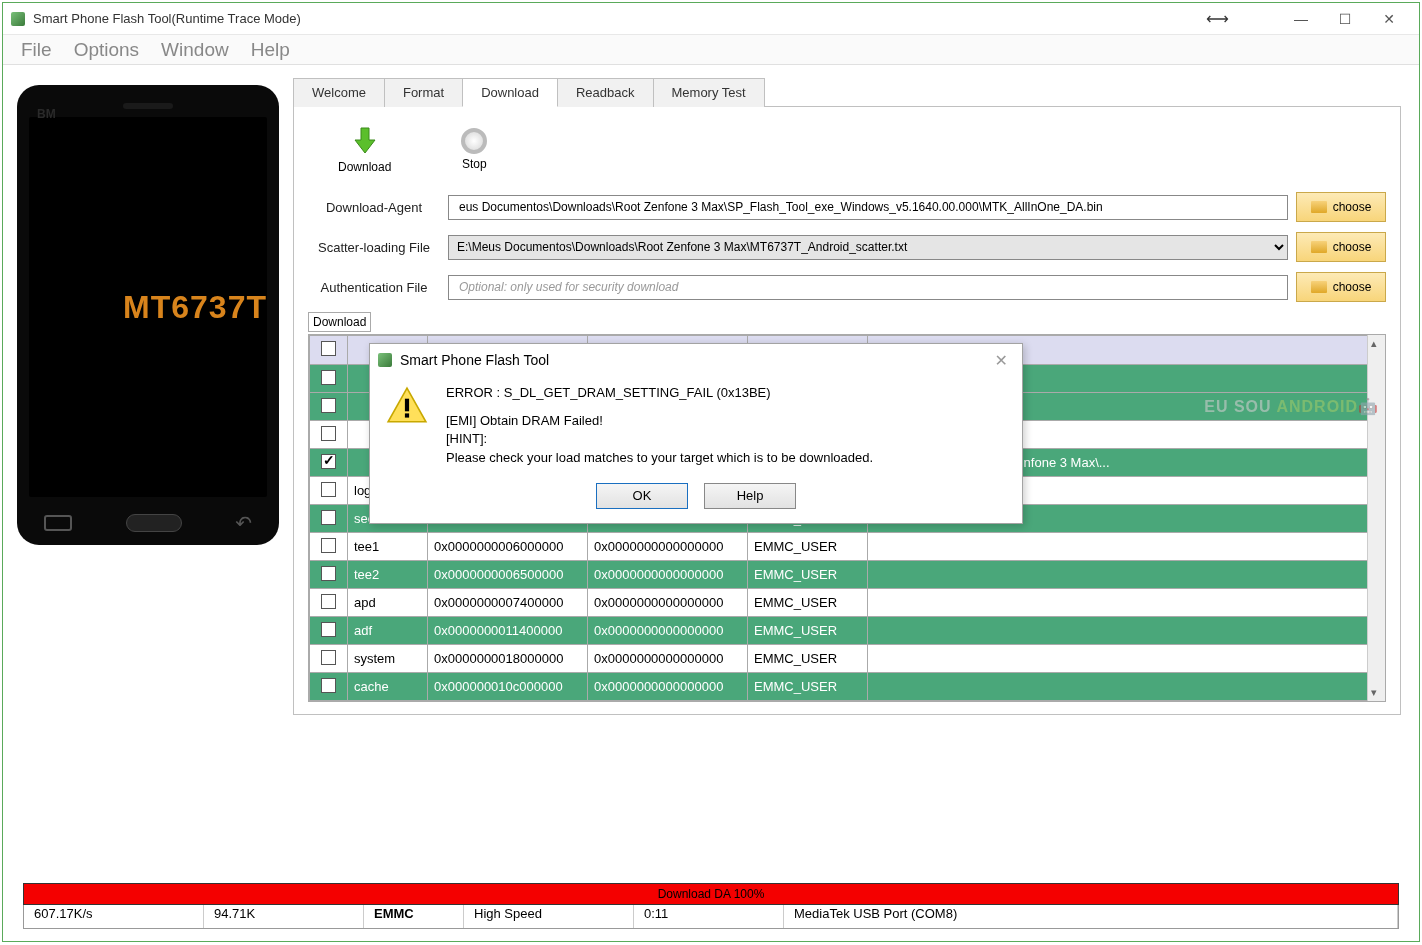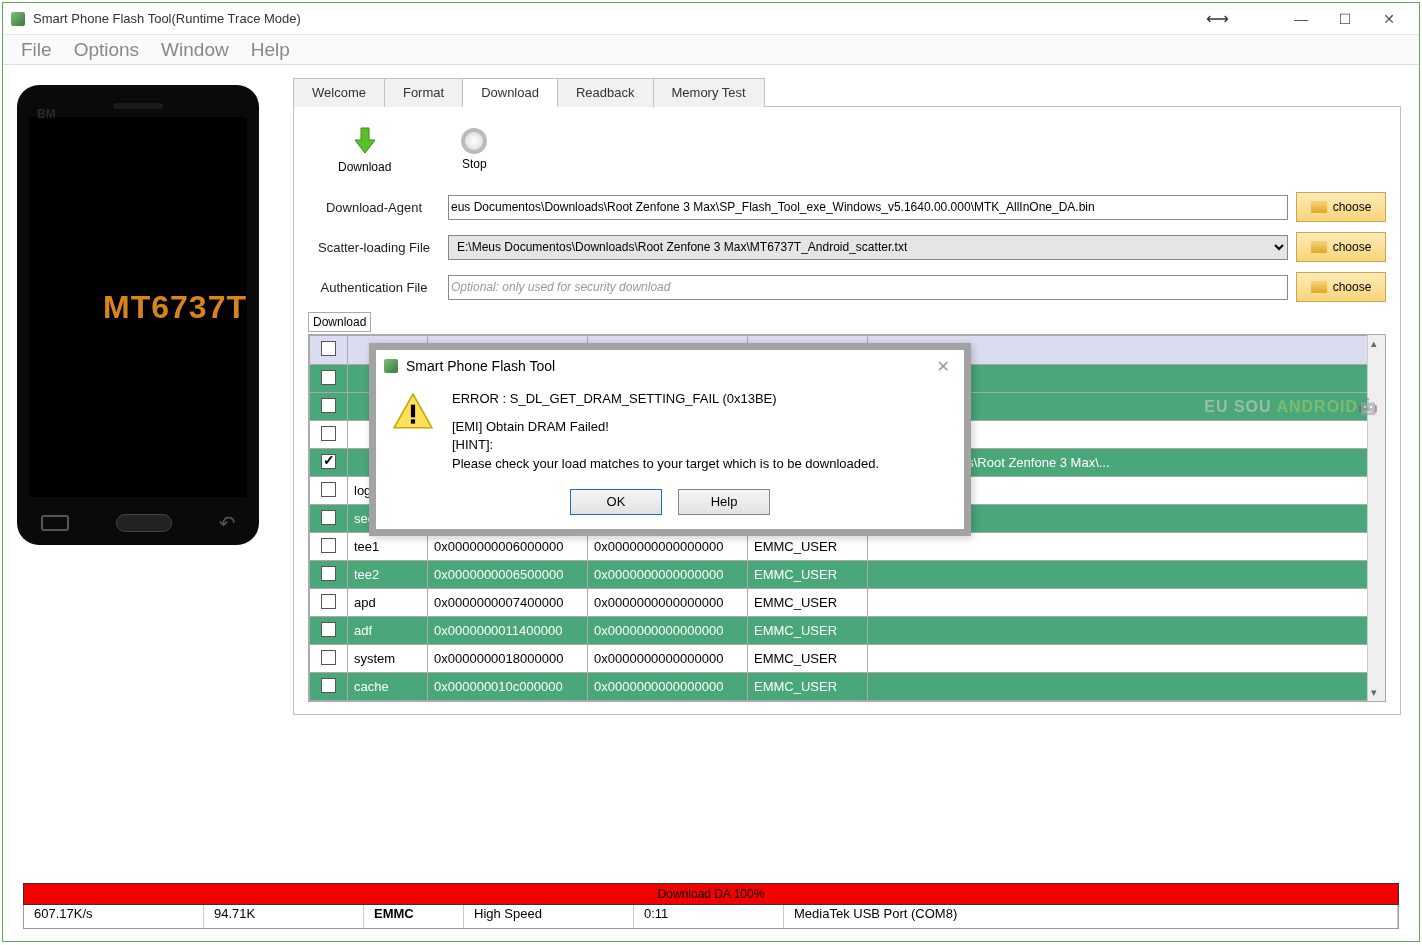--- a/index.html
+++ b/index.html
@@ -11,21 +11,21 @@
 .titlebar-title { color: #333; flex: 1; font-size: 13px; }
 .wincontrols { display: flex; }
 .wincontrols div { width: 44px; height: 28px; display: flex; align-items: center; justify-content: center; color: #555; font-size: 14px; }
 
 .menubar { height: 30px; display: flex; align-items: center; gap: 2px; padding: 0 8px; background: #fafafa; border-bottom: 1px solid #e0e0e0; }
 .menubar span { padding: 6px 10px; color: #888; font-size: 19px; }
 
 .body { display: flex; height: calc(100% - 62px - 58px); }
 
 .sidebar { width: 290px; padding: 20px 14px; }
-.phone { width: 242px; height: 460px; background: #0a0a0a; border-radius: 22px; position: relative; padding: 12px 12px 24px; }
+.phone { width: 262px; height: 460px; background: #0a0a0a; border-radius: 22px; position: relative; padding: 12px 12px 24px; }
 .phone-speaker { width: 50px; height: 6px; background: #1a1a1a; border-radius: 3px; margin: 6px auto 8px; }
 .phone-screen { width: 100%; height: 380px; background: #000; border-radius: 2px; display: flex; align-items: center; justify-content: flex-end; }
 .phone-label { color: #d8841c; font-size: 32px; font-weight: bold; font-family: Arial, sans-serif; letter-spacing: 1px; }
 .phone-bm { position: absolute; top: 22px; left: 20px; color: #2a2a2a; font-size: 12px; font-weight: bold; }
 .phone-buttons { position: absolute; bottom: 10px; left: 0; right: 0; display: flex; justify-content: space-around; align-items: center; }
 .phone-btn-menu { width: 28px; height: 16px; border: 2px solid #555; border-radius: 3px; }
 .phone-btn-home { width: 56px; height: 18px; background: #222; border: 1px solid #444; border-radius: 9px; }
 .phone-btn-back { color: #555; font-size: 20px; }
 
 .main { flex: 1; padding: 12px 18px 0 0; position: relative; }
@@ -34,21 +34,21 @@
 .tab.active { background: #fff; border-bottom: 1px solid #fff; z-index: 1; }
 
 .tabpanel { border: 1px solid #c0c0c0; border-top: none; padding: 12px 14px; background: #fff; }
 .toolbar { display: flex; gap: 70px; padding: 6px 30px 8px; }
 .toolbtn { text-align: center; font-size: 12px; }
 .dl-icon svg { width: 32px; height: 32px; }
 .stop-circle { width: 26px; height: 26px; border: 4px solid #bbb; border-radius: 50%; margin: 3px auto; background: radial-gradient(circle,#fff,#d5d5d5); }
 
 .filerow { display: flex; align-items: center; margin: 10px 0; gap: 8px; }
 .filerow-label { width: 132px; font-size: 13px; color: #222; text-align: center; }
-.filerow-input { flex: 1; height: 25px; border: 1px solid #888; padding: 2px 2px; font-size: 12px; background: #fff; }
+.filerow-input { flex: 1; height: 25px; border: 1px solid #888; padding: 2px 10px; font-size: 12px; background: #fff; }
 .filerow-select { flex: 1; height: 25px; border: 1px solid #888; padding: 2px 4px; font-size: 12px; background: #e5e5e5; }
 .choose-btn { width: 90px; height: 30px; background: linear-gradient(#fdeab6,#f8d57a); border: 1px solid #caa84a; display: flex; align-items: center; justify-content: center; gap: 6px; font-size: 12px; }
 .choose-btn .folder-ic { width: 16px; height: 12px; background: linear-gradient(#f7d27a,#e0a828); border-radius: 1px; }
 .placeholder::placeholder { color: #999; font-style: italic; }
 
 .dlmode { display: flex; align-items: center; margin-top: 8px; }
 .dlmode-label { border: 1px solid #aaa; padding: 2px 4px; font-size: 12px; }
 
 .tablewrap { border: 1px solid #aaa; margin-top: 2px; position: relative; }
 .table { width: 100%; border-collapse: collapse; font-size: 13px; }
@@ -67,21 +67,21 @@
 .progressbar { height: 22px; background: #f40000; border: 1px solid #333; text-align: center; color: #000; line-height: 20px; font-size: 12px; }
 .statusbar { display: flex; border: 1px solid #999; border-top: none; height: 24px; font-size: 13px; }
 .statusbar > div { border-right: 1px solid #ccc; padding: 1px 10px; text-align: left; }
 .st-speed { width: 180px; }
 .st-size { width: 160px; }
 .st-stor { width: 100px; font-weight: bold; }
 .st-conn { width: 170px; }
 .st-time { width: 150px; }
 .st-dev { flex: 1; text-align: left; }
 
-.dialog { position: absolute; left: 366px; top: 340px; width: 602px; background: #fff; border: 7px solid #a3a3a3; box-shadow: 2px 2px 8px rgba(0,0,0,0.2); z-index: 10; }
+.dialog { position: absolute; left: 366px; top: 340px; width: 654px; background: #fff; border: 1px solid #a3a3a3; box-shadow: 2px 2px 8px rgba(0,0,0,0.2); z-index: 10; }
 .dialog-title { height: 32px; display: flex; align-items: center; padding: 0 8px; background: #fff; }
 .dialog-title .dticon { width: 14px; height: 14px; background: linear-gradient(135deg,#7ac17a,#3a7a3a); margin-right: 8px; border-radius: 2px; }
 .dialog-title .dttext { flex: 1; font-size: 14px; }
 .dialog-title .dtclose { color: #999; font-size: 16px; padding: 0 6px; }
 .dialog-body { display: flex; padding: 8px 16px 6px; gap: 18px; }
 .warn-icon svg { width: 42px; height: 42px; }
 .dialog-msg { flex: 1; font-size: 13px; line-height: 1.4; }
 .dialog-msg .err-title { margin-bottom: 10px; }
 .dialog-btns { display: flex; justify-content: center; gap: 16px; padding: 10px 0 14px; }
 .dialog-btns button { width: 92px; height: 26px; border: 1px solid #888; background: linear-gradient(#f5f5f5,#e2e2e2); font-size: 13px; }

